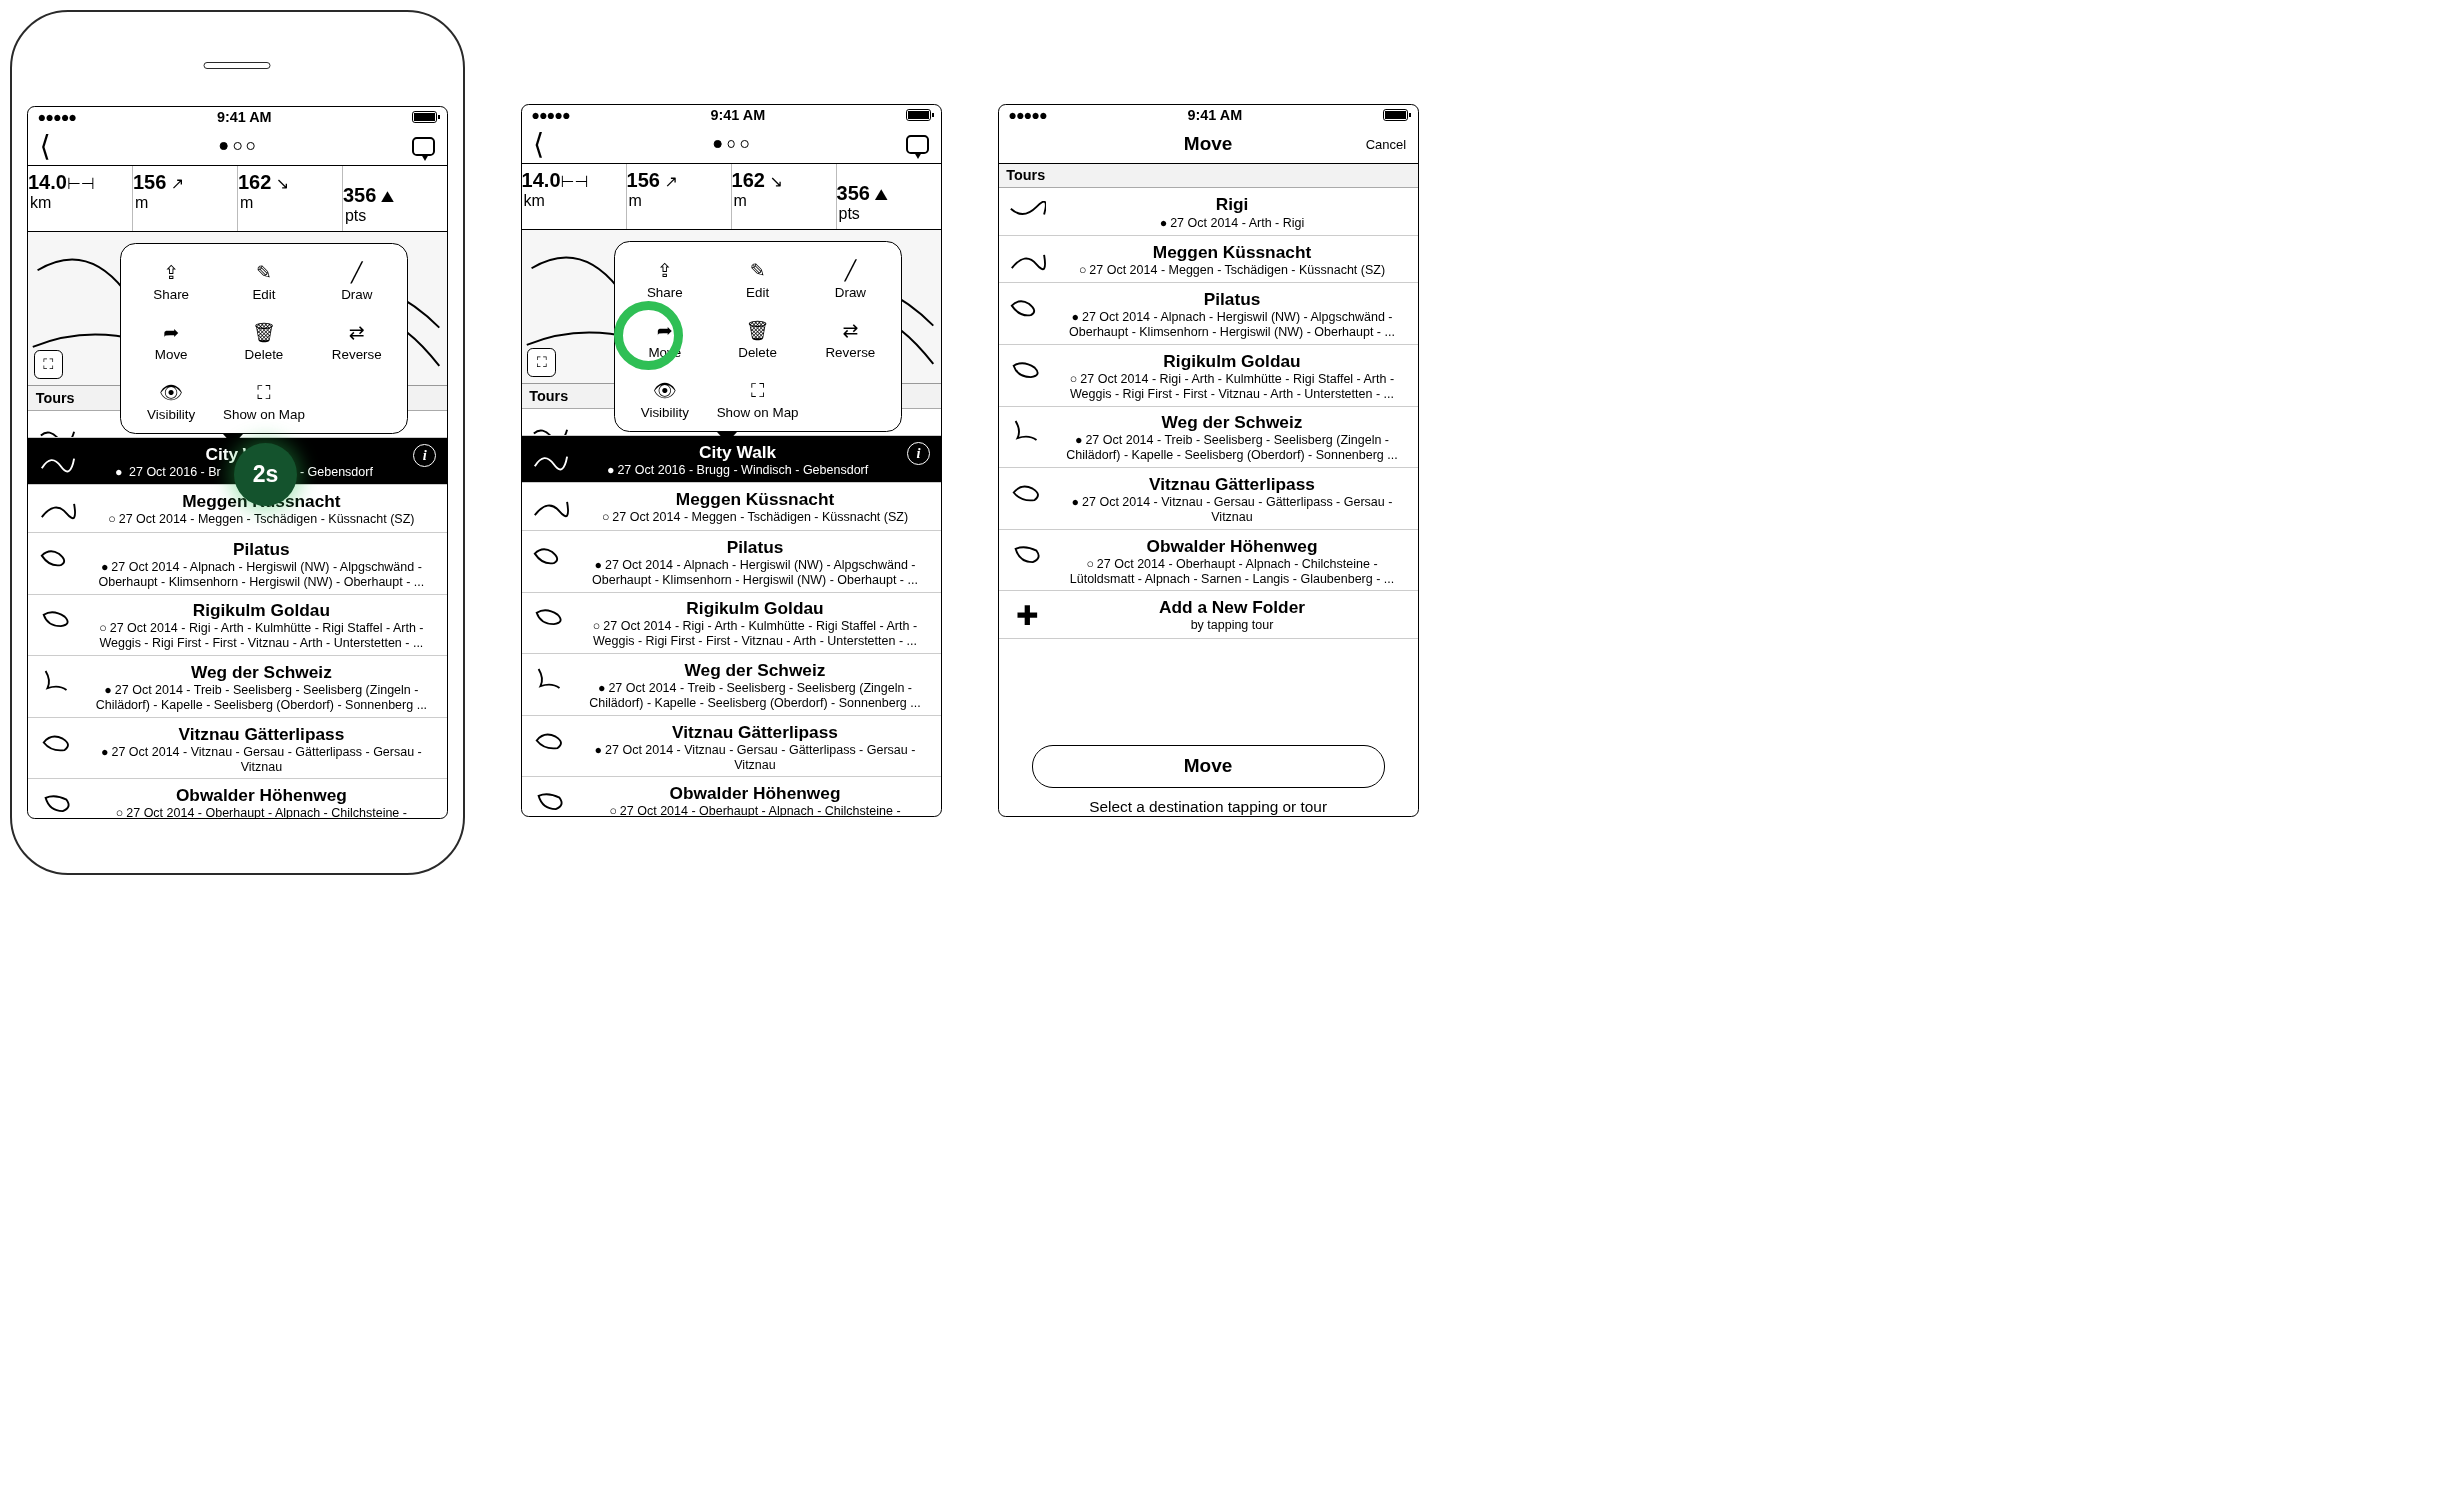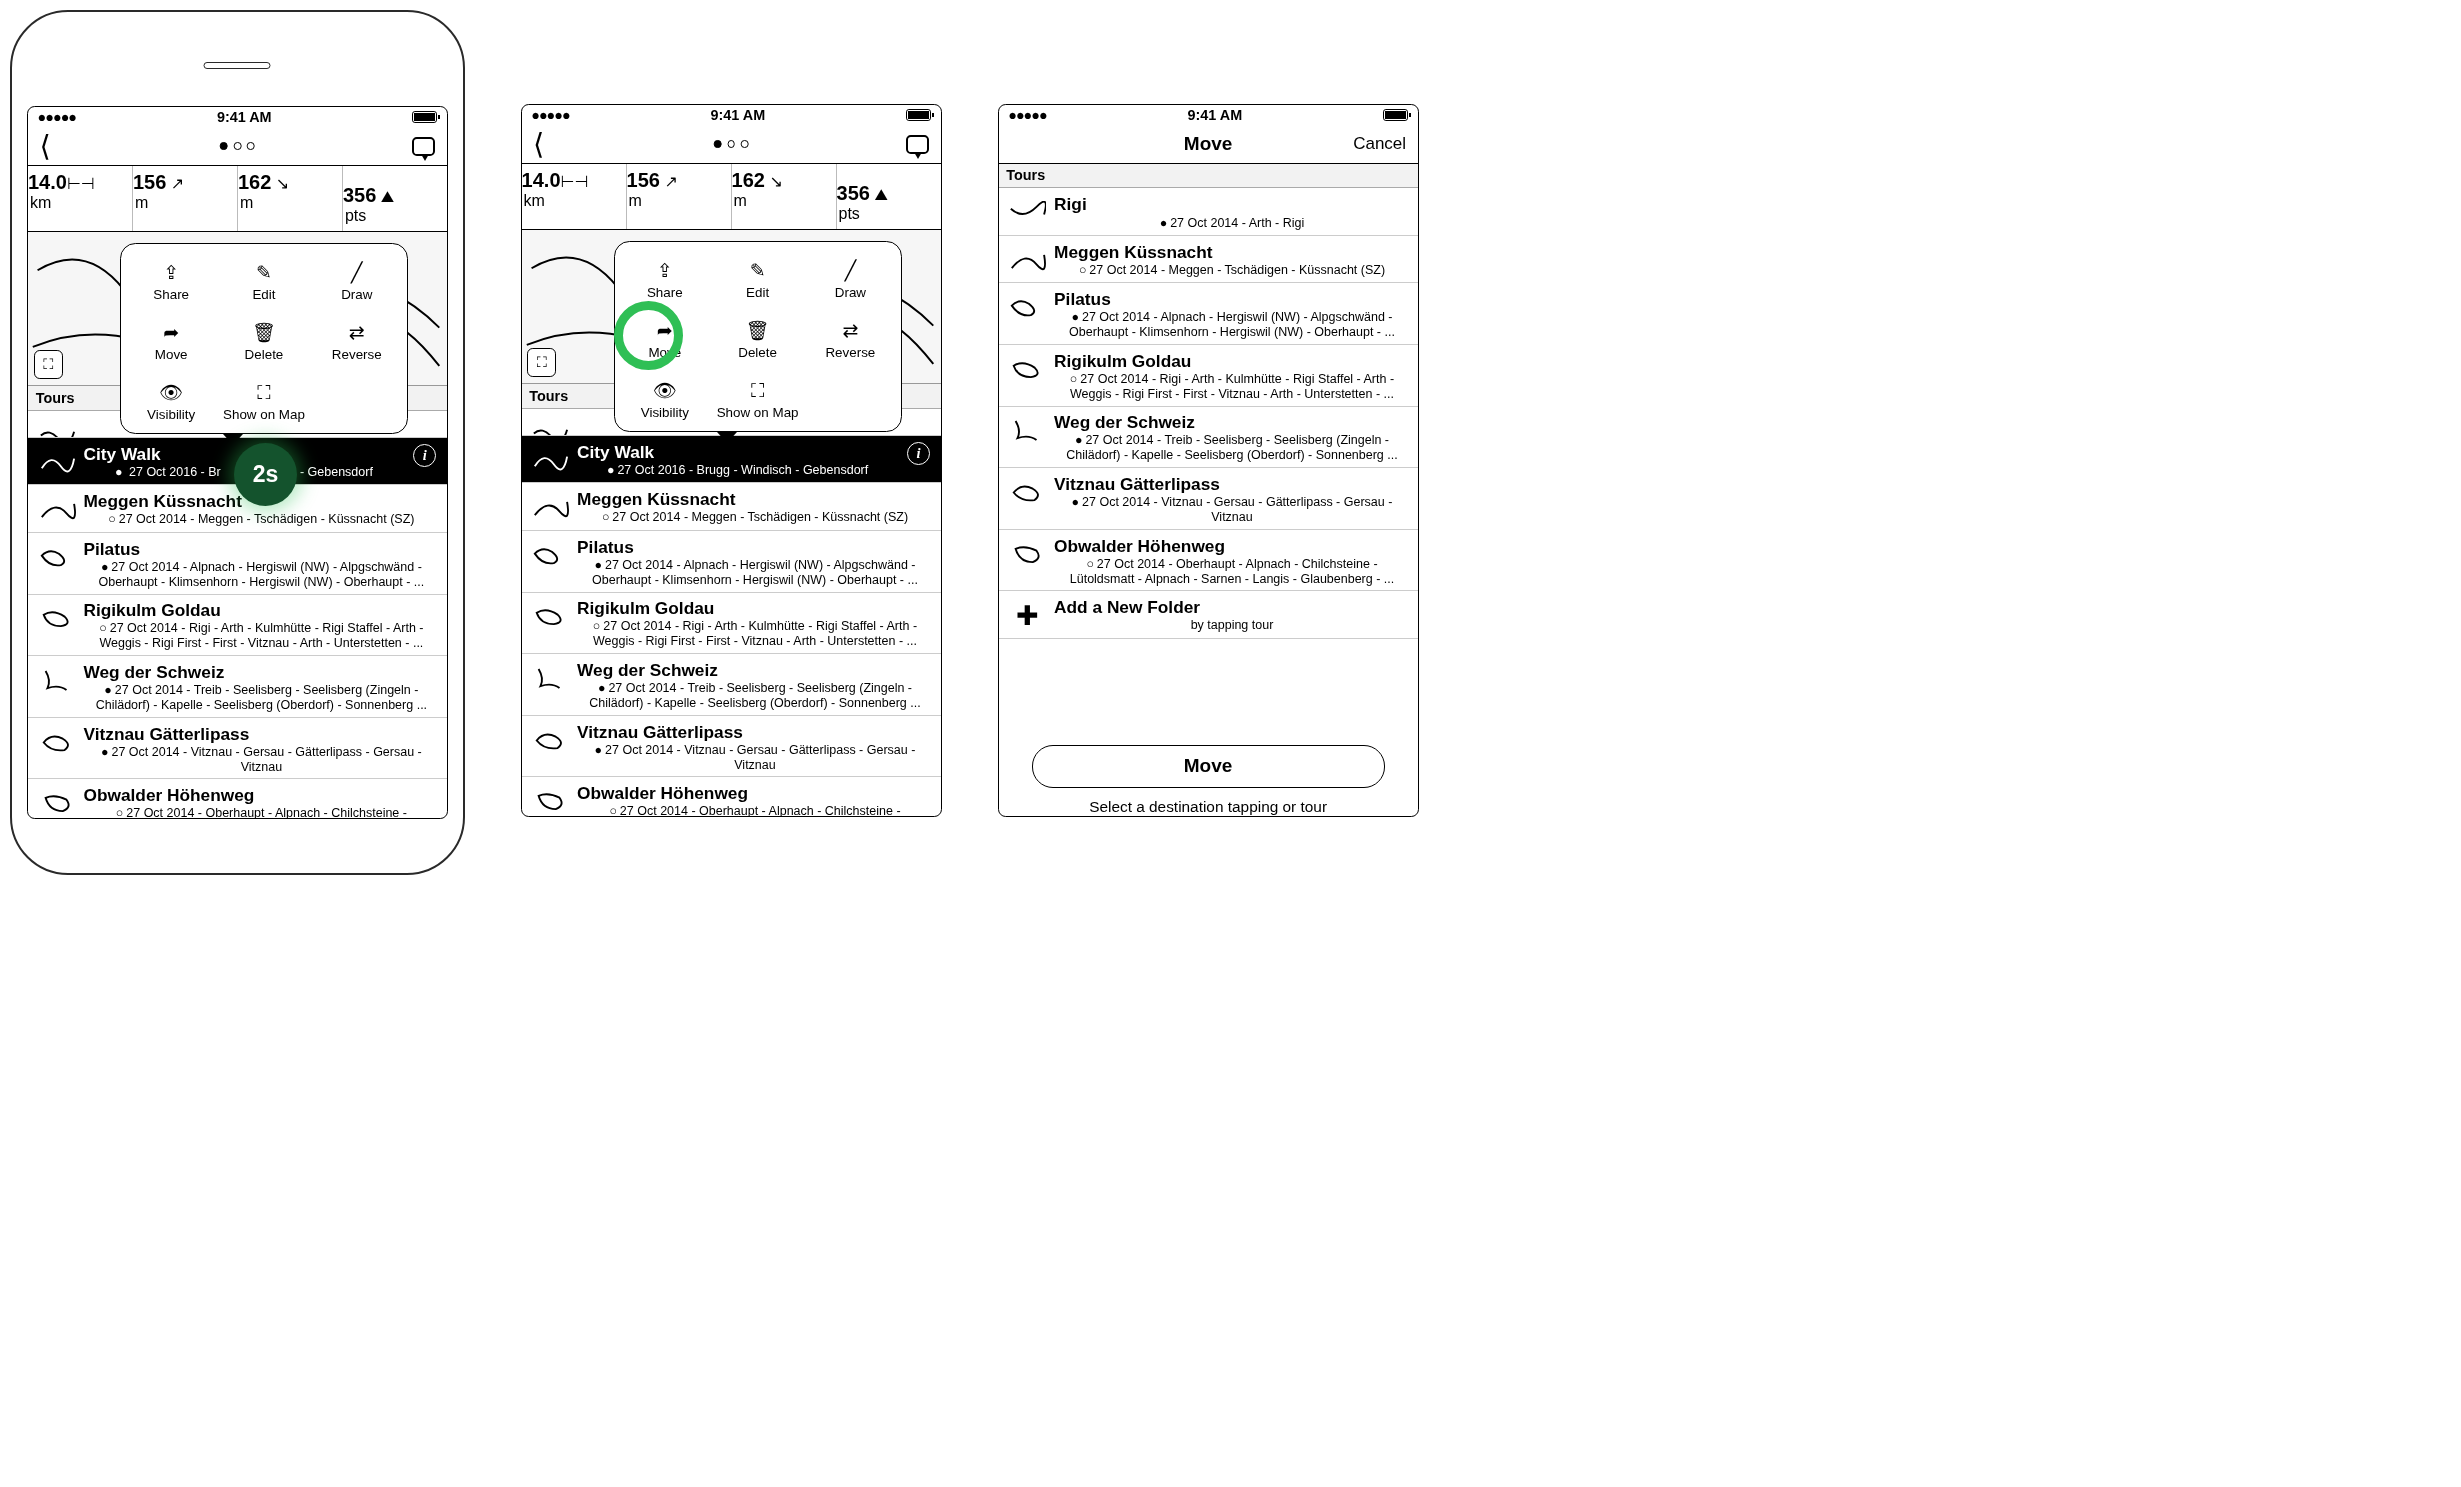--- a/index.html
+++ b/index.html
@@ -23,38 +23,38 @@
 .status { height: 21px; display: flex; align-items: center; justify-content: space-between; padding: 0 9.6px; font-size: 14.4px; font-weight: 600; }
 .dots5 { letter-spacing: -1px; }
 .batt { width: 25px; height: 11.5px; border: 1.9px solid #000; border-radius: 2.9px; position: relative; }
 .batt::after { content: ""; position: absolute; right: -3.8px; top: 2.9px; width: 1.9px; height: 3.8px; background: #000; }
 .batt .fill { position: absolute; left: 1px; top: 1px; bottom: 1px; right: 1px; background: #000; }
 
 
 .nav { height: 38px; border-bottom: 1px solid #000; display: flex; align-items: center; justify-content: space-between; padding: 0 11.5px; position: relative; }
 .nav .center { position: absolute; left: 50%; transform: translateX(-50%); display: flex; align-items: center; gap: 5.8px; }
 .nav-title-center { position: absolute; left: 50%; transform: translateX(-50%); font-size: 19px; font-weight: 600; }
-.nav-right { font-size: 17px; }
+.nav-right { font-size: 13px; }
 
 
 .stats { display: flex; align-items: stretch; border-bottom: 1px solid #000; }
 .stat { flex: 1; text-align: left; padding: 5.8px 0; border-right: 1px solid #bbb; }
 .stat:last-child { border-right: none; margin-top: 13px; }
 .stat-val { font-size: 20px; font-weight: 600; }
 .stat-unit { font-size: 16px; margin-left: 1.9px; }
 
 
 .section-hdr { background: #f2f2f2; border-bottom: 1px solid #aaa; padding: 3.8px 7.7px; font-size: 14.4px; font-weight: 600; }
 
 
 .list { }
 .row { display: flex; align-items: flex-start; gap: 5.8px; padding: 5.8px 7.7px 3.8px 7.7px; border-bottom: 1px solid #ccc; }
 .row .thumb { width: 42px; height: 37px; flex-shrink: 0; display: flex; align-items: center; justify-content: center; }
 .row .body { flex: 1; min-width: 0; }
-.row .title { font-size: 17.3px; font-weight: 600; white-space: nowrap; overflow: hidden; text-overflow: ellipsis; }
+.row .title { font-size: 17.3px; font-weight: 600; white-space: nowrap; overflow: hidden; text-overflow: ellipsis; text-align: center; }
 .row .meta { font-size: 12.5px; line-height: 1.2; text-align: center; }
 .row .info { width: 29px; display: flex; align-items: center; justify-content: center; }
 .row.sel { background: #000; color: #fff; }
 .row.sel .meta, .row.sel .title { color: #fff; }
 
 .squig { stroke: #000; stroke-width: 2; fill: none; }
 .row.sel .squig { stroke: #fff; }
 
 
 .popover {

